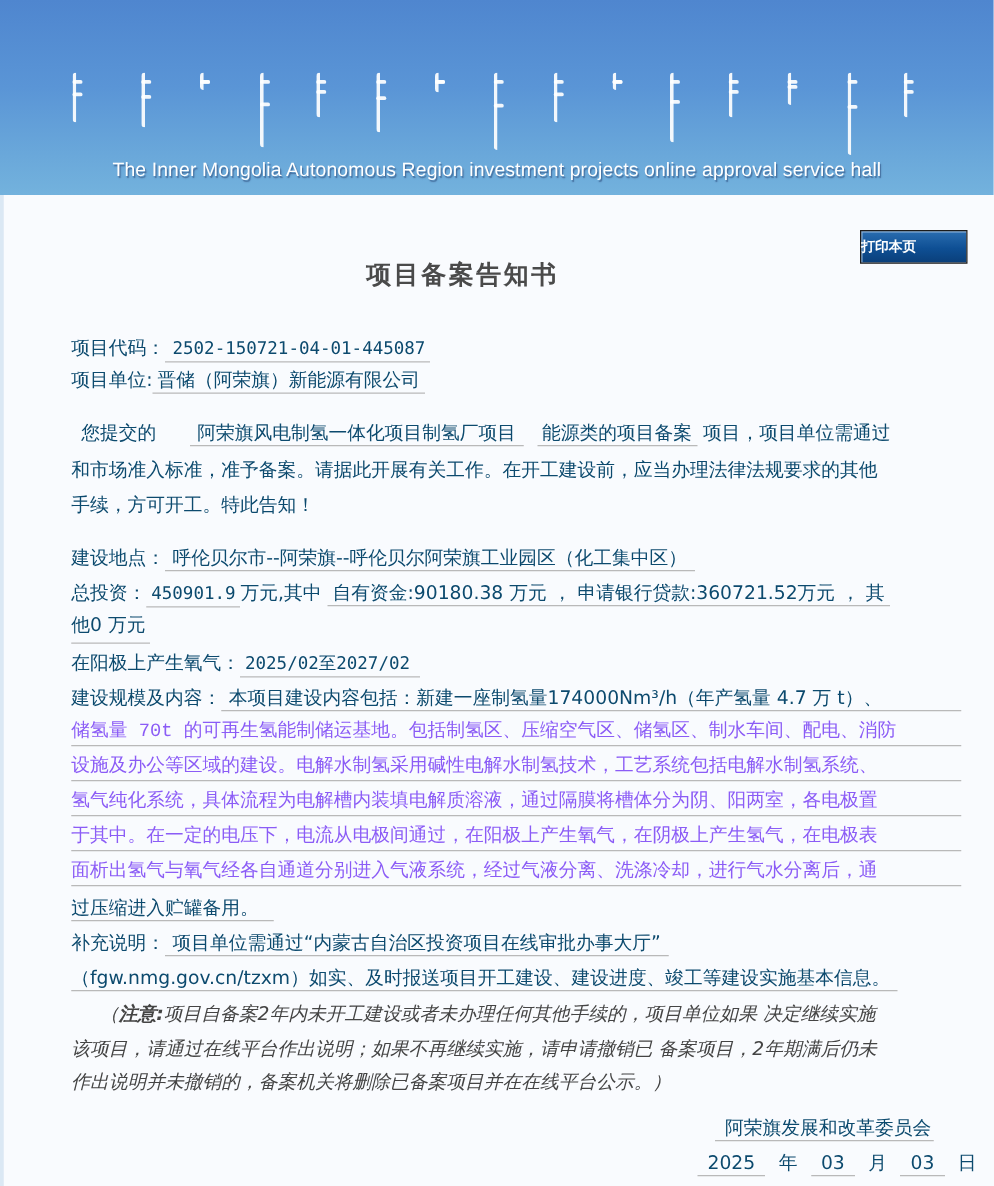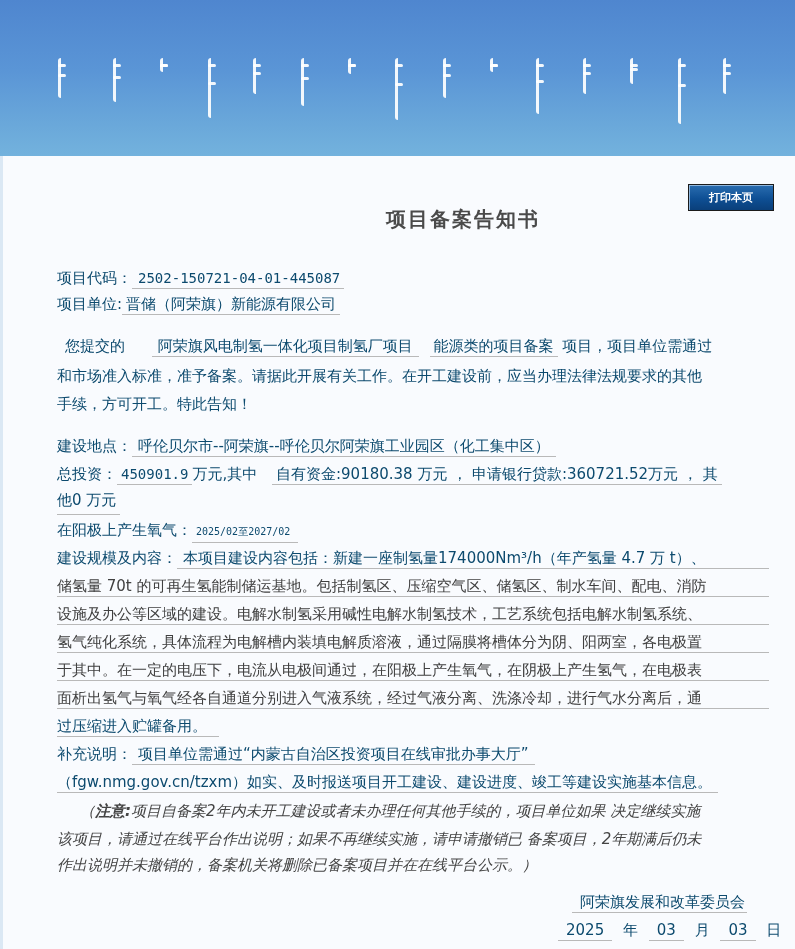--- a/index.html
+++ b/index.html
@@ -55,48 +55,49 @@
     background: #dbe8f4;
   }
 
   
   .print-btn {
     position: absolute; left: 688px; top: 184px; width: 86px; height: 27px;
     background: linear-gradient(180deg, #2a6db0 0%, #0e4f94 55%, #0a3f7a 100%);
     border: 1px solid #1b1b1b;
     box-shadow: inset 1px 1px 0 #8fb6dd;
     color: #fff; font-size: 11px; font-weight: bold;
-    text-align: center; line-height: 25px;
+    line-height: 25px;
     cursor: pointer;
   }
 
   .doc-title {
     position: absolute; left: 200px; width: 340px; top: 206px;
-    text-align: right;
+    text-align: center;
     font-family: Liberation Serif, serif;
     font-size: 20px; font-weight: bold; letter-spacing: 2px;
     color: #4a4a4a;
   }
 
   .line {
     position: absolute; left: 57px;
     font-size: 15px; line-height: 20px; white-space: nowrap;
     color: #0c4a6e;
   }
   .u {
     border-bottom: 1px solid #b9b9b9;
     display: inline-block; line-height: 20px;
     padding: 0 4px;
   }
   .mono { font-family: "DejaVu Sans Mono", "Liberation Mono", monospace; }
   .block-line {
     position: absolute; left: 57px; width: 712px;
     font-size: 15px; line-height: 20px; white-space: nowrap;
-    color: #404040;
+    color: #8b5cf6;
     border-bottom: 1px solid #b9b9b9;
+    font-family: Liberation Mono, monospace;
   }
   .notice {
     position: absolute; left: 57px; width: 720px;
     font-size: 15px; line-height: 26px; color: #444;
     font-style: italic;
   }
   .notice b { font-weight: bold; }
 </style>
 </head>
 <body>
@@ -112,20 +113,21 @@
     <span class="mongol-glyph" style="left:290px;height:16px"></span>
     <span class="mongol-glyph" style="left:337px;height:62px"></span>
     <span class="mongol-glyph" style="left:385px;height:40px"></span>
     <span class="mongol-glyph" style="left:432px;height:14px"></span>
     <span class="mongol-glyph" style="left:478px;height:56px"></span>
     <span class="mongol-glyph" style="left:525px;height:36px"></span>
     <span class="mongol-glyph" style="left:572px;height:26px"></span>
     <span class="mongol-glyph" style="left:620px;height:66px"></span>
     <span class="mongol-glyph" style="left:665px;height:36px"></span>
   </div>
+  <div class="banner-subtitle">The Inner Mongolia Autonomous Region investment projects online approval service hall</div>
 </div>
 <div class="left-edge"></div>
 
 <div class="print-btn">打印本页</div>
 
 <div class="doc-title">项目备案告知书</div>
 
 <div class="line" style="top:268px">
   <span>项目代码：</span><span class="u mono" style="padding:0 4px 0 6px;font-size:14px">2502-150721-04-01-445087</span>
 </div>
@@ -142,28 +144,28 @@
 </div>
 <div class="line" style="top:366px;left:57px">和市场准入标准，准予备案。请据此开展有关工作。在开工建设前，应当办理法律法规要求的其他</div>
 <div class="line" style="top:394px;left:57px">手续，方可开工。特此告知！</div>
 
 <div class="line" style="top:436px">
   <span>建设地点：</span><span class="u" style="padding:0 6px 0 6px">呼伦贝尔市--阿荣旗--呼伦贝尔阿荣旗工业园区（化工集中区）</span>
 </div>
 
 <div class="line" style="top:464px">
   <span>总投资：</span><span class="u mono" style="padding:0 4px 0 4px;font-size:14px">450901.9</span><span>万元,其中</span>
-  <span class="u" style="margin-left:10px;padding:0 4px">自有资金:90180.38 万元 ， 申请银行贷款:360721.52万元 ， 其</span>
+  <span class="u" style="padding:0 4px">自有资金:90180.38 万元 ， 申请银行贷款:360721.52万元 ， 其</span>
 </div>
 <div class="line" style="top:490px">
   <span class="u" style="padding:0 4px 4px 0">他0 万元</span>
 </div>
 
 <div class="line" style="top:520px">
-  <span>在阳极上产生氧气：</span><span class="u mono" style="padding:0 8px 0 4px;font-size:10px">2025/02至2027/02</span>
+  <span>在阳极上产生氧气：</span><span class="u mono" style="padding:0 8px 0 4px;font-size:14px">2025/02至2027/02</span>
 </div>
 
 <div class="line" style="top:548px">
   <span>建设规模及内容：</span><span class="u" style="padding:0 4px 0 6px;width:592px">本项目建设内容包括：新建一座制氢量174000Nm³/h（年产氢量 4.7 万 t）、</span>
 </div>
 <div class="block-line" style="top:576px">储氢量 70t 的可再生氢能制储运基地。包括制氢区、压缩空气区、储氢区、制水车间、配电、消防</div>
 <div class="block-line" style="top:604px">设施及办公等区域的建设。电解水制氢采用碱性电解水制氢技术，工艺系统包括电解水制氢系统、</div>
 <div class="block-line" style="top:632px">氢气纯化系统，具体流程为电解槽内装填电解质溶液，通过隔膜将槽体分为阴、阳两室，各电极置</div>
 <div class="block-line" style="top:660px">于其中。在一定的电压下，电流从电极间通过，在阳极上产生氧气，在阴极上产生氢气，在电极表</div>
 <div class="block-line" style="top:688px">面析出氢气与氧气经各自通道分别进入气液系统，经过气液分离、洗涤冷却，进行气水分离后，通</div>

